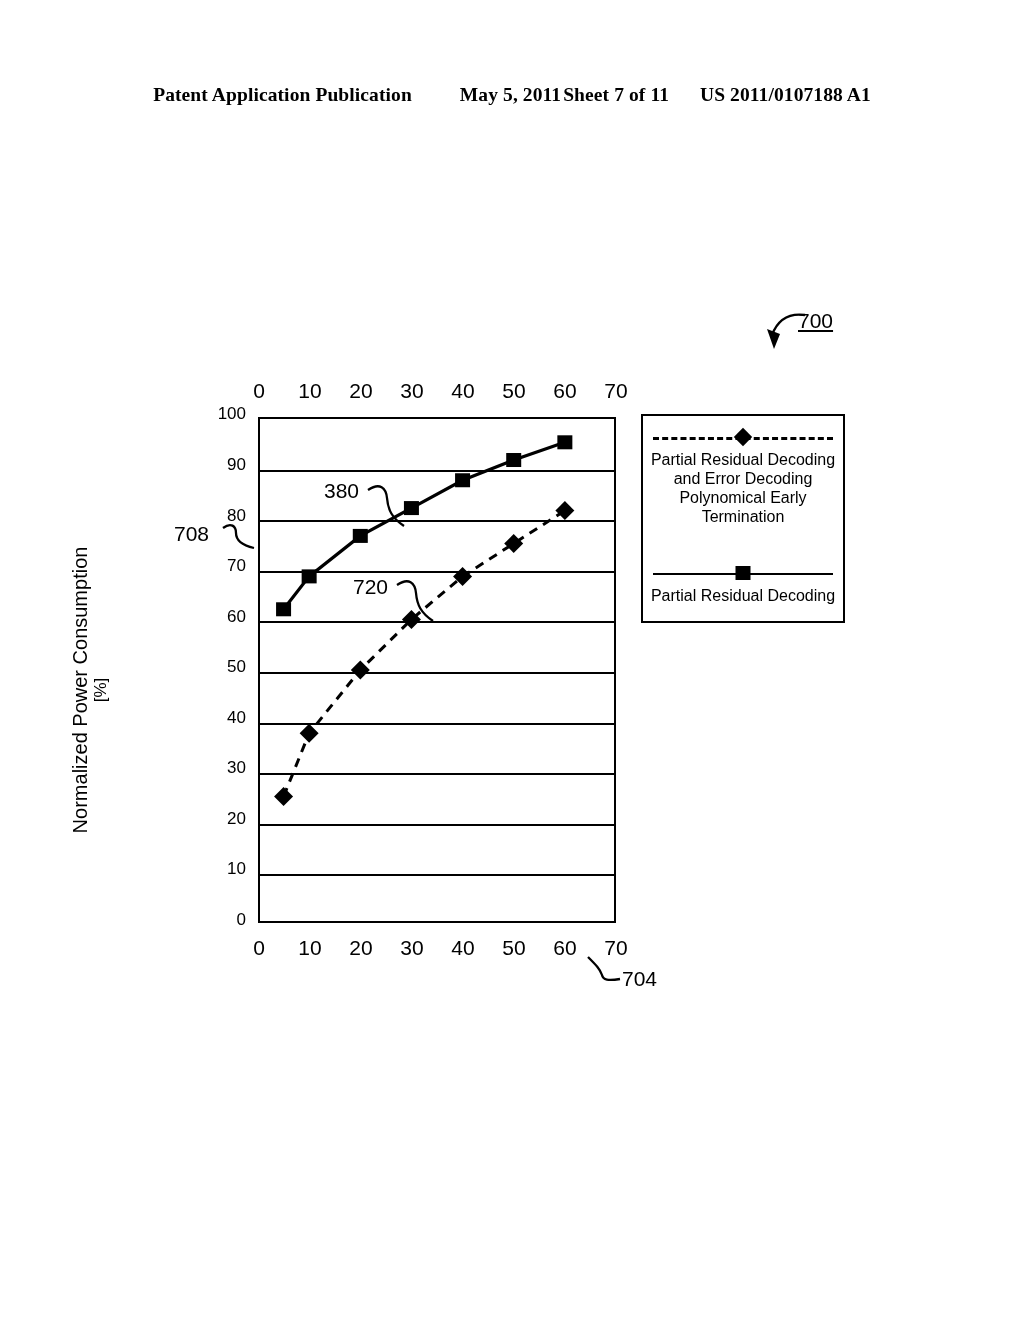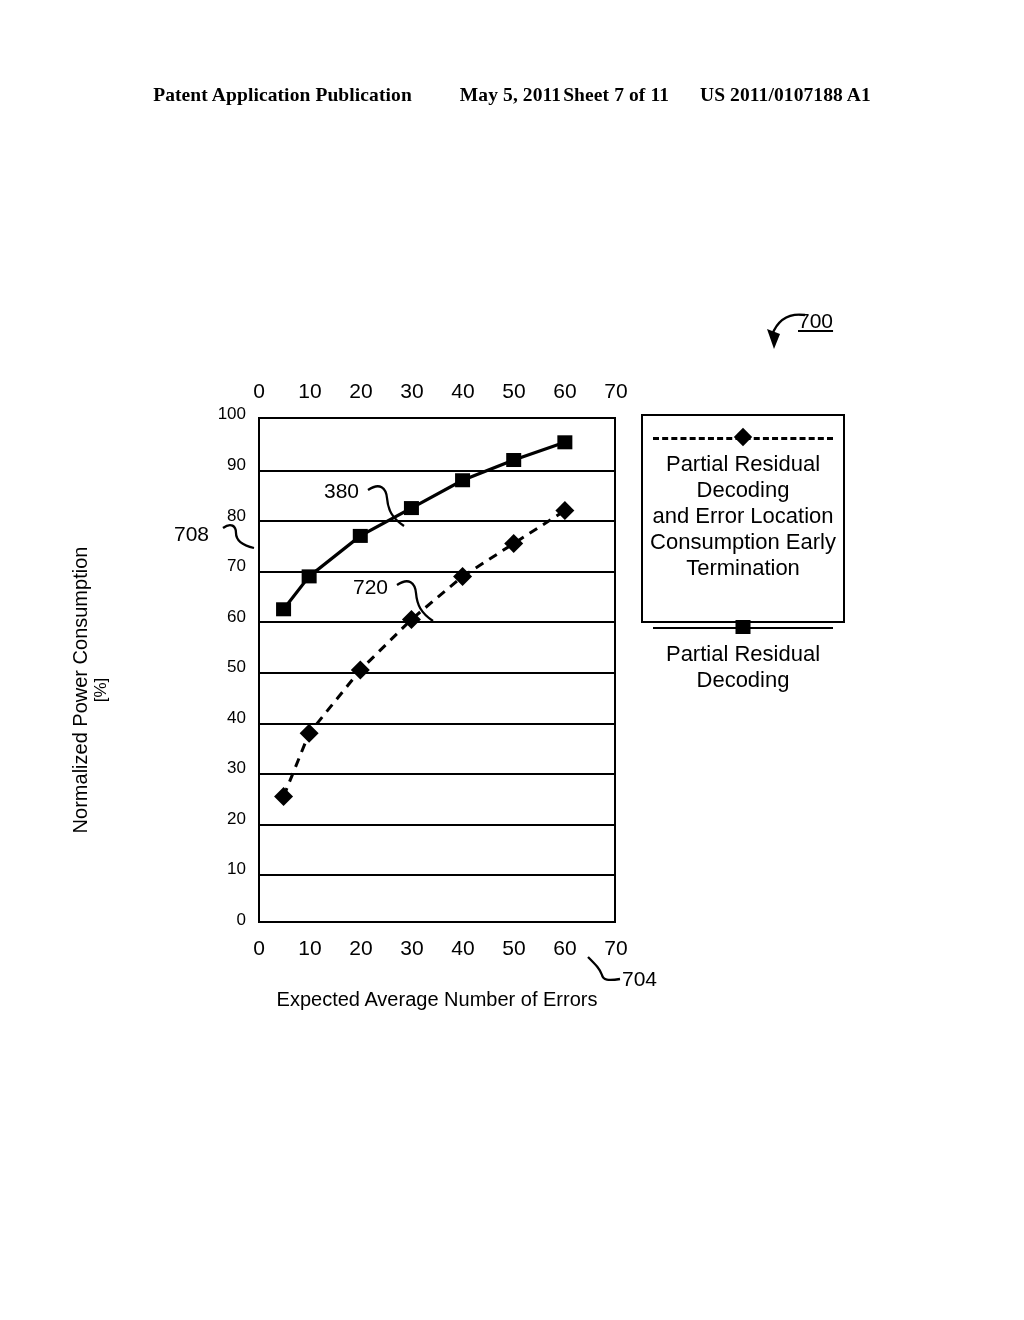--- a/index.html
+++ b/index.html
@@ -149,21 +149,21 @@
     box-sizing: border-box;
     background: #fff;
   }
   .legend-entry { position: relative; }
   .legend-sample {
     position: relative;
     height: 26px;
   }
   .legend-text {
     text-align: center;
-    font-size: 22px;
+    font-size: 16px;
     line-height: 1.18;
     font-family: "Liberation Sans", sans-serif;
     padding: 0 2px;
   }
 
   
   .samp-dash {
     position: absolute;
     left: 10px; right: 10px;
     top: 12px;
@@ -305,32 +305,31 @@
   <div class="xlabel-bot" style="left:412px">30</div>
   <div class="xlabel-bot" style="left:463px">40</div>
   <div class="xlabel-bot" style="left:514px">50</div>
   <div class="xlabel-bot" style="left:565px">60</div>
   <div class="xlabel-bot" style="left:616px">70</div>
 
   <div class="y-axis-title">
     <span>Normalized Power Consumption</span>
     <span class="unit">[%]</span>
   </div>
-  <div class="x-axis-title">Expected Average Number of Errors</div>
 
   <div class="legend-box">
     <div class="legend-entry" style="margin-top:9px;">
       <div class="legend-sample">
         <div class="samp-dash"></div>
         <div class="samp-diamond"></div>
       </div>
       <div class="legend-text">
         <div>Partial Residual Decoding</div>
-        <div>and Error Location</div>
-        <div>Consumption Early</div>
+        <div>and Error Decoding</div>
+        <div>Polynomical Early</div>
         <div>Termination</div>
       </div>
     </div>
     <div class="legend-entry" style="margin-top:34px;">
       <div class="legend-sample">
         <div class="samp-solid"></div>
         <div class="samp-square"></div>
       </div>
       <div class="legend-text">
         <div>Partial Residual Decoding</div>

